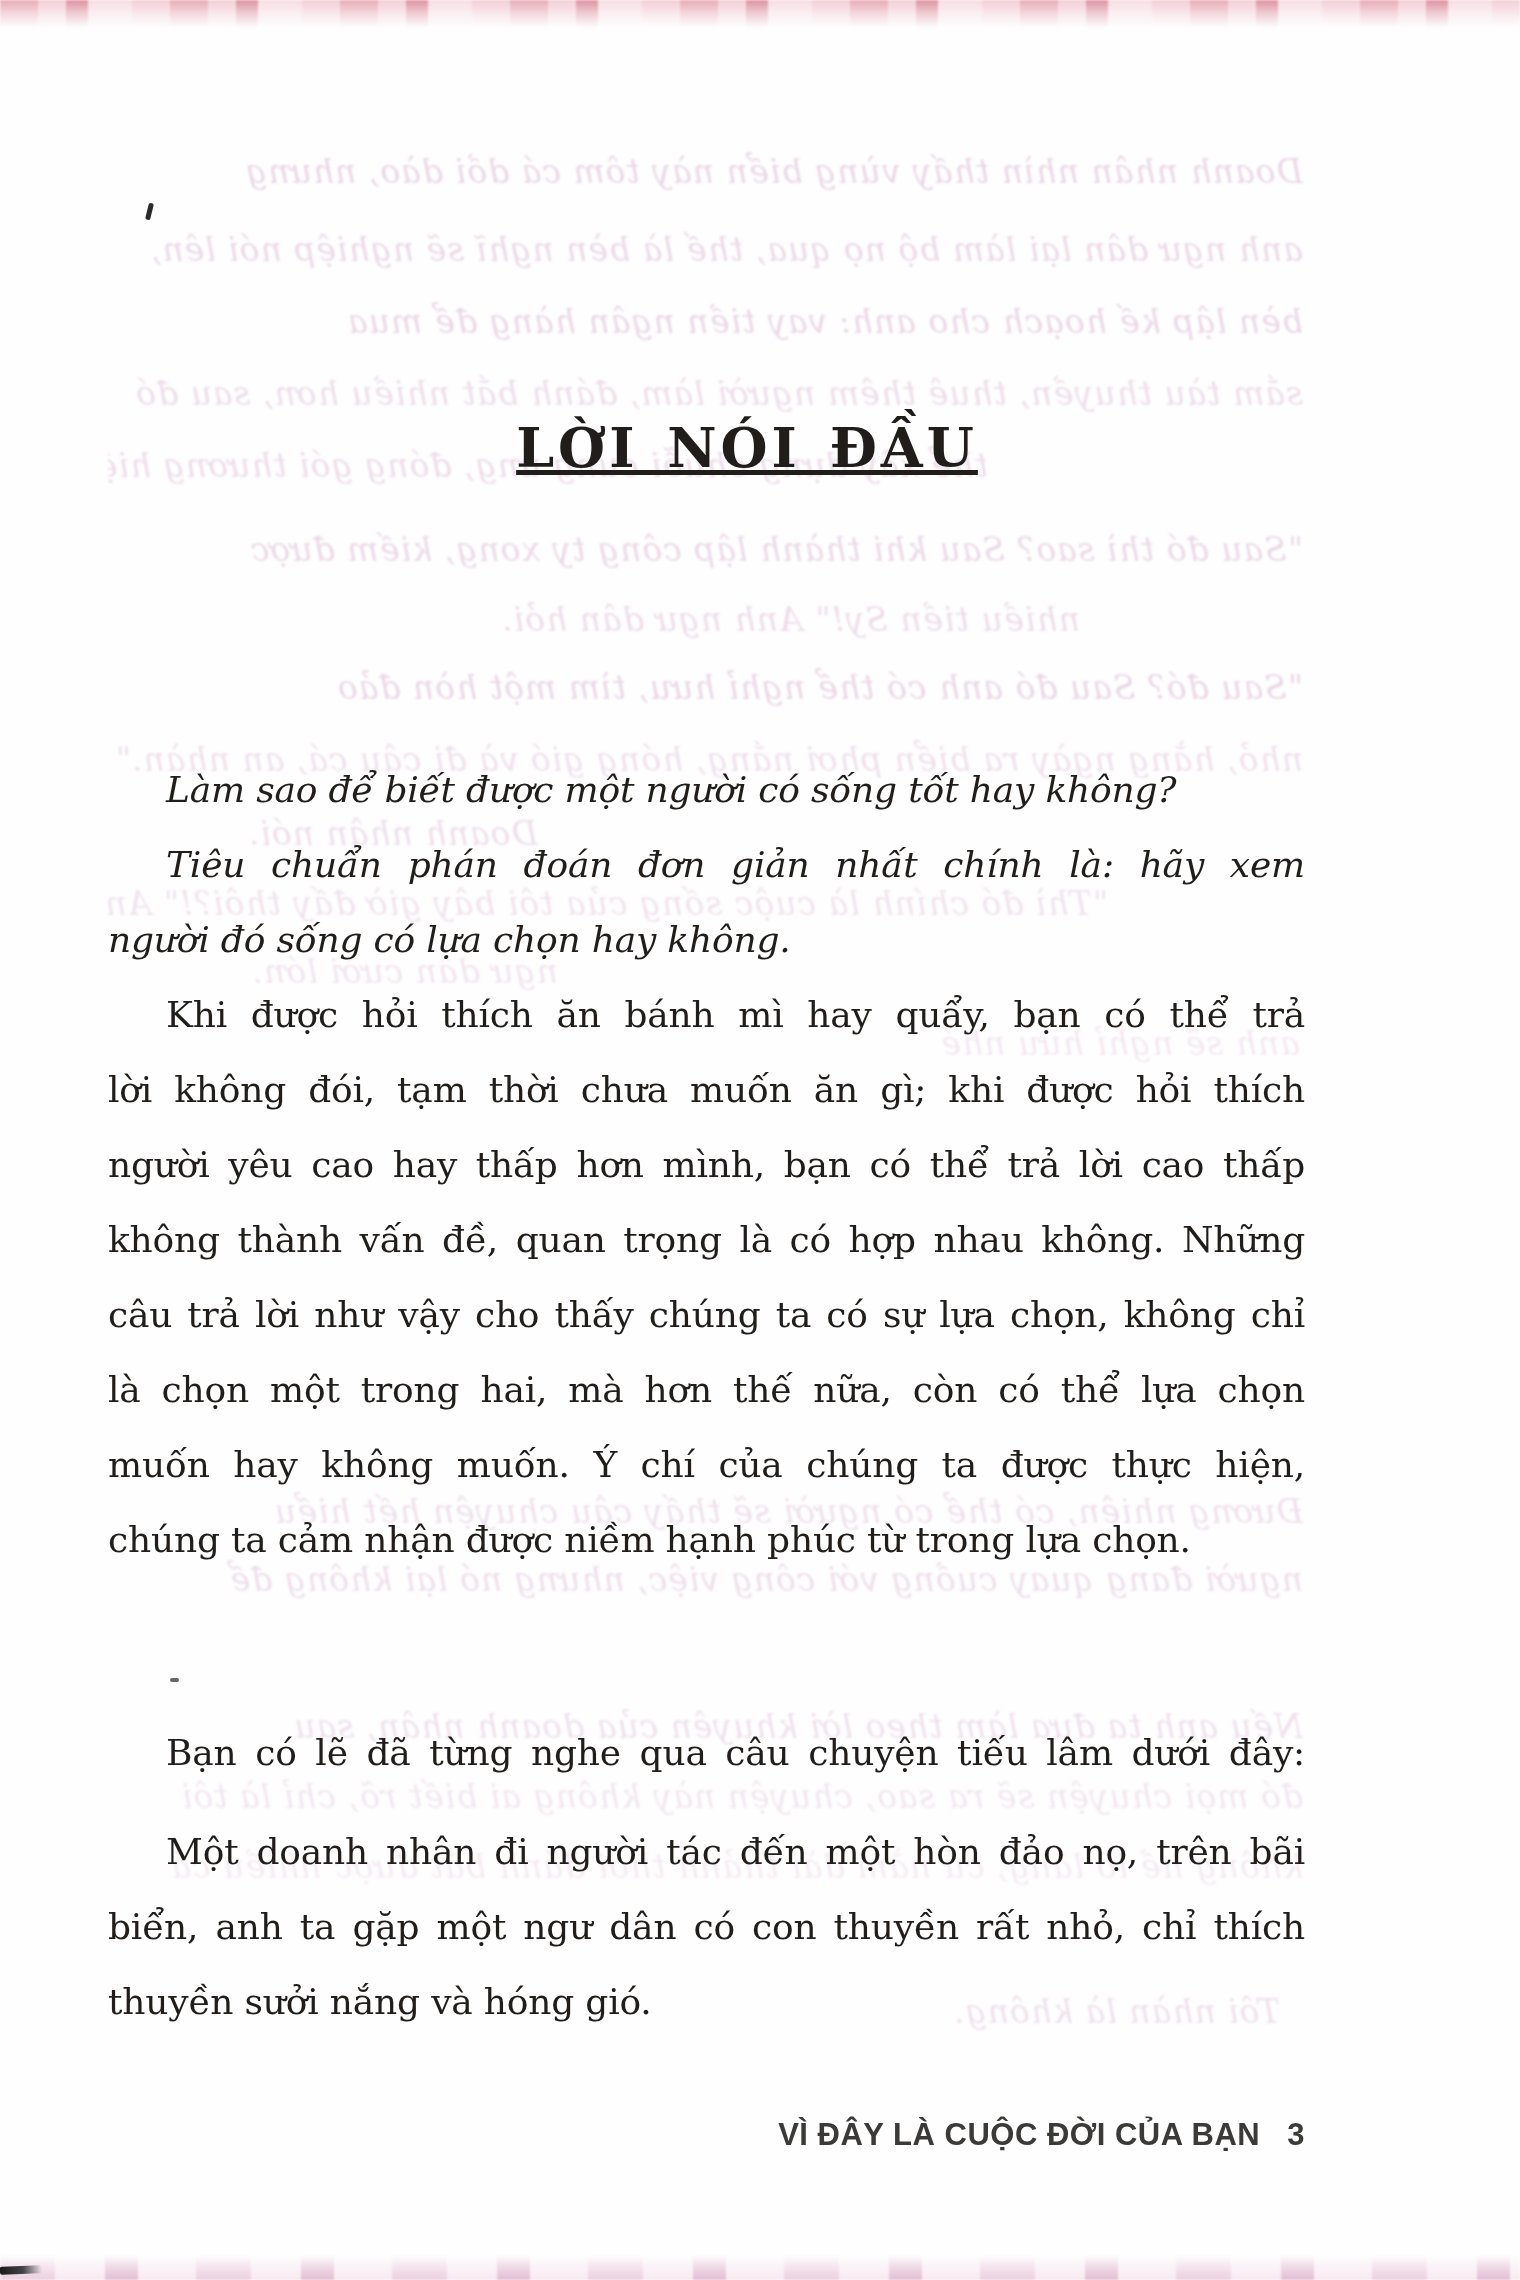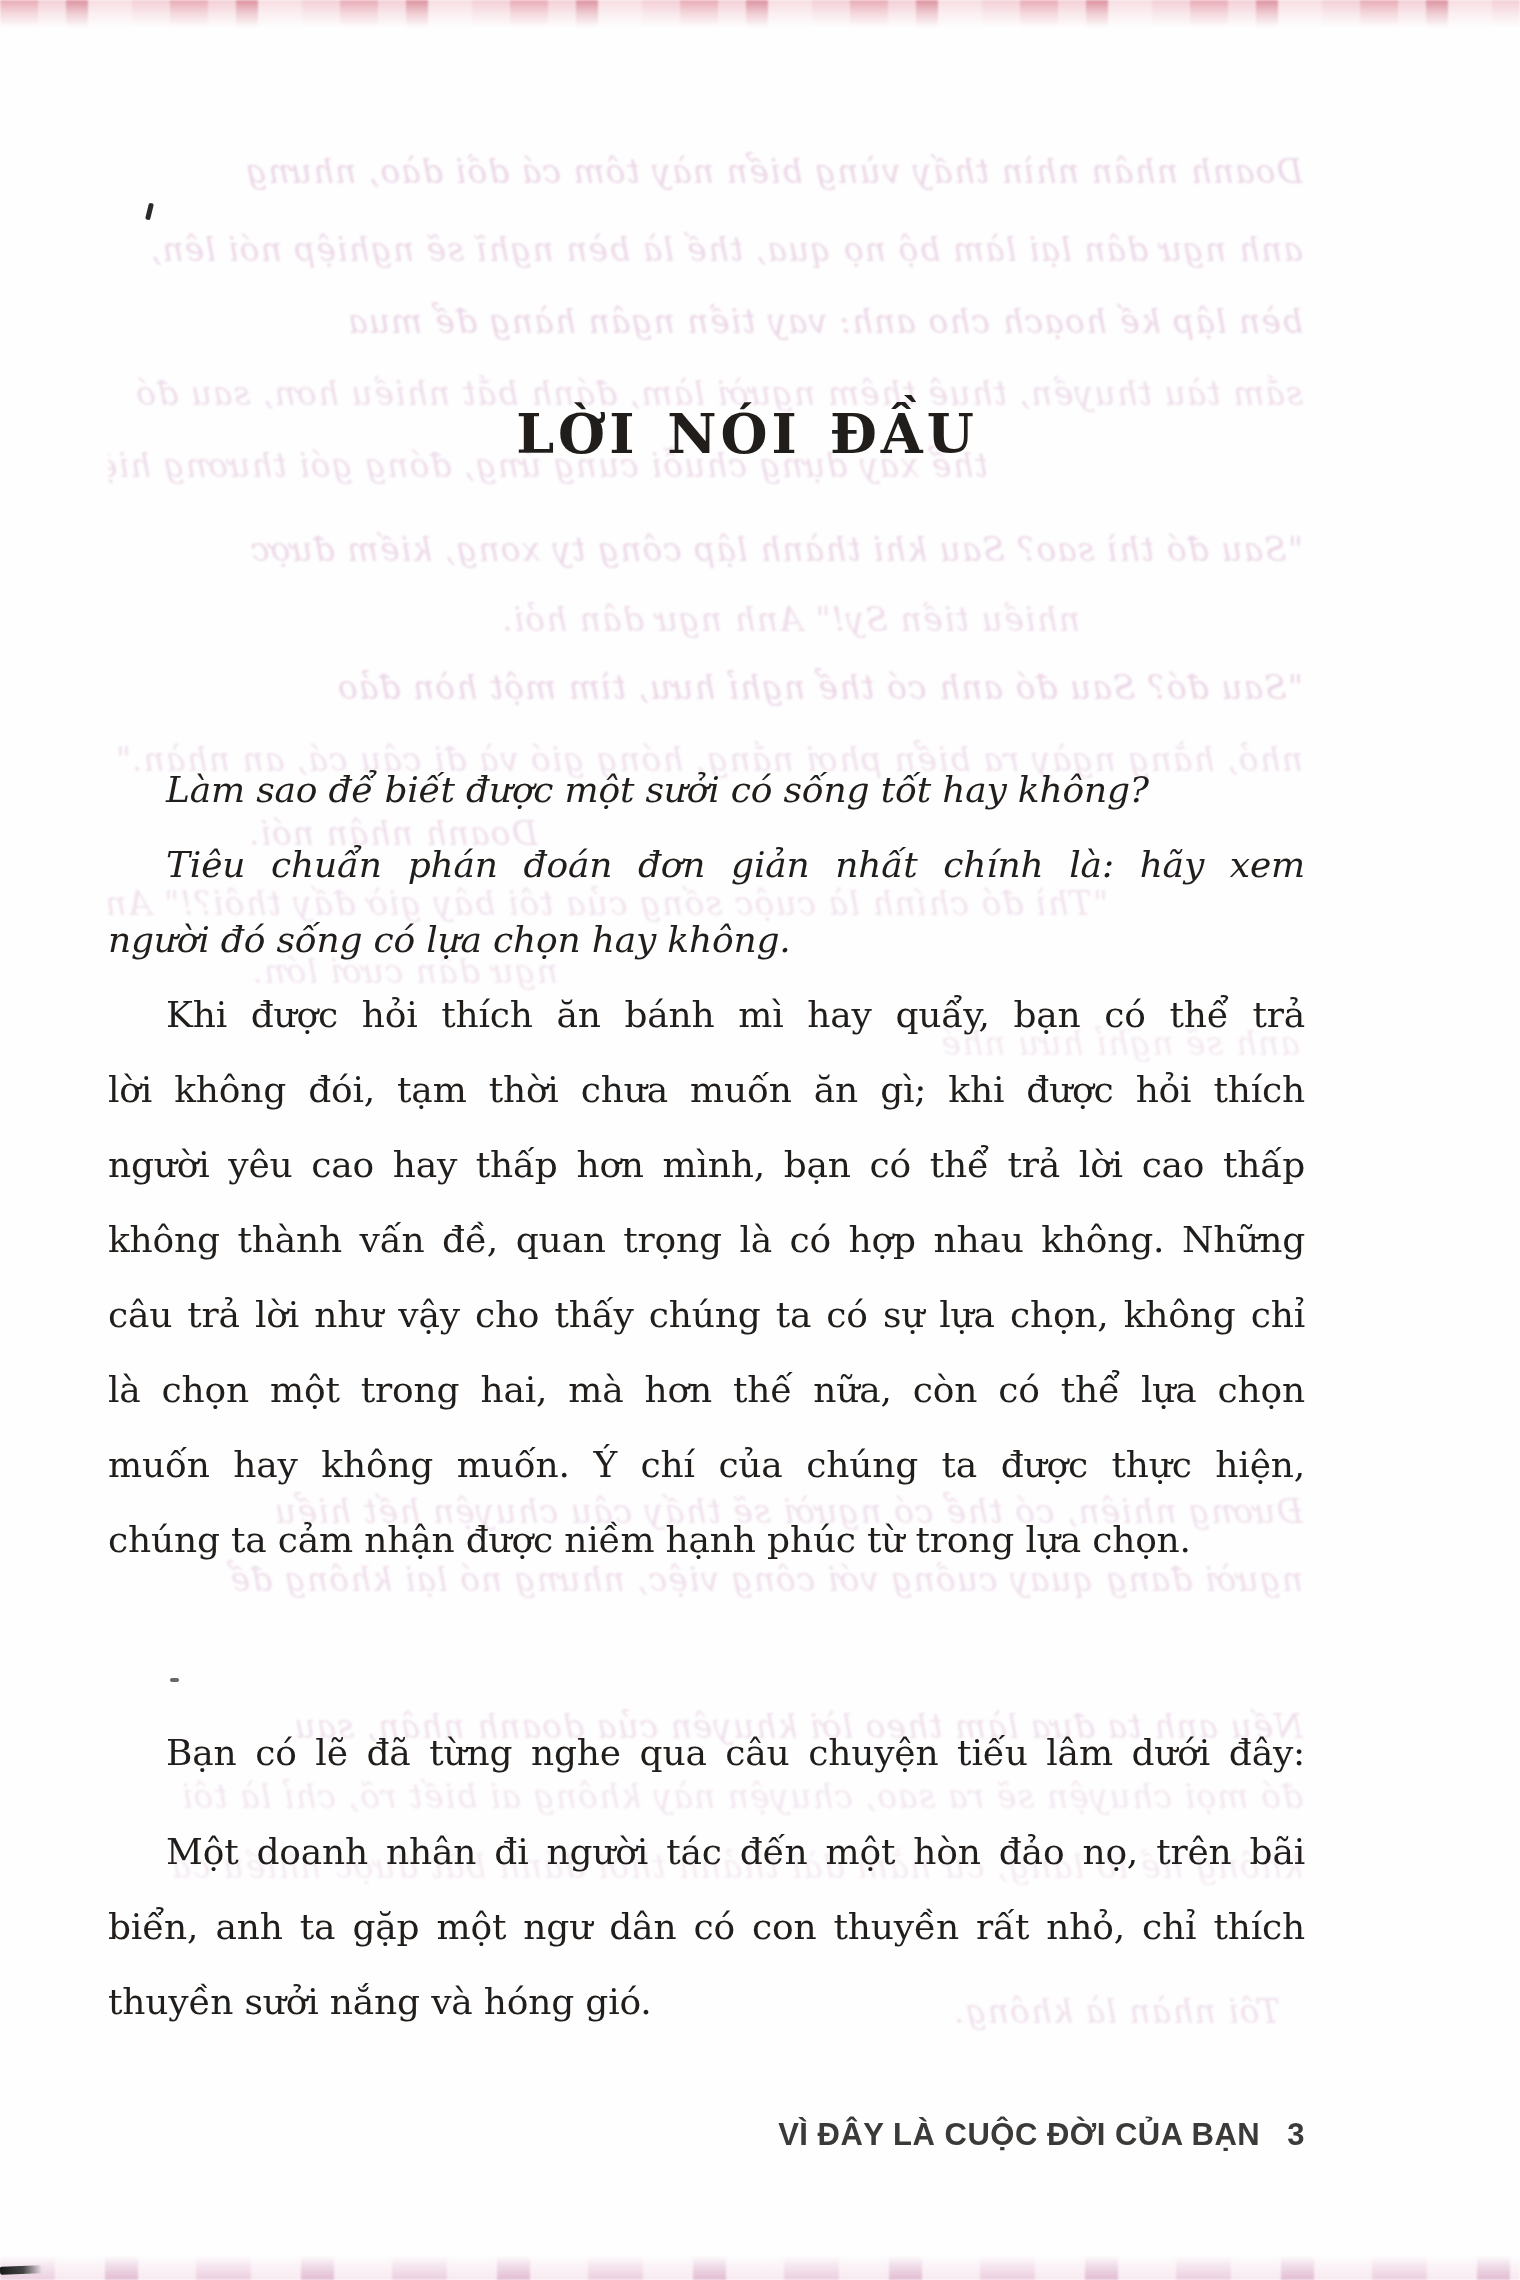--- a/index.html
+++ b/index.html
@@ -59,24 +59,25 @@
     letter-spacing:1px;
     color:var(--bleed,#cf9cc4);
     white-space:nowrap;overflow:hidden;
     transform:scaleX(-1);
     filter:blur(1.2px);
   }
 
   
   .title{
     position:absolute;top:402px;left:0;right:26px;
-    margin:0;text-align:center;
+    margin:14px;text-align:center;
     font-size:54px;font-weight:bold;
     letter-spacing:4px;word-spacing:6px;
     color:var(--ink,#201d1b);
+    text-decoration:underline;
   }
 
   
   .para{
     position:absolute;left:108px;width:1197px;
     font-size:36px;letter-spacing:-0.2px;
   }
   .para.italic{font-style:italic;}
   .tline{
     height:75px;line-height:75px;
@@ -127,21 +128,21 @@
       <div class="bleed" style="top: 1558px; left: 108px; width: 1195px; opacity: 0.32;">người đang quay cuồng với công việc, nhưng nó lại không để</div>
       <div class="bleed" style="top: 1705px; left: 108px; width: 1195px; opacity: 0.3;">Nếu anh ta đưa làm theo lời khuyên của doanh nhân, sau</div>
       <div class="bleed" style="top: 1775px; left: 108px; width: 1195px; opacity: 0.24;">đó mọi chuyện sẽ ra sao, chuyện này không ai biết rõ, chỉ là tôi</div>
       <div class="bleed" style="top: 1845px; left: 108px; width: 1195px; opacity: 0.2;">không hề lo lắng, cứ nằm dài thảnh thơi đánh bắt được nhiều cá</div>
       <div class="bleed" style="top: 1990px; left: 760px; width: 520px; opacity: 0.3;">Tôi nhàn là không.</div>
     </div>
 
   <h1 class="title">LỜI NÓI ĐẦU</h1>
 
   <div class="para italic p-intro-q">
-      <div class="tline ind">Làm sao để biết được một sưởi có sống tốt hay không?</div>
+      <div class="tline ind">Làm sao để biết được một người có sống tốt hay không?</div>
     </div>
   <div class="para italic p-intro-a">
       <div class="tline ind just">Tiêu chuẩn phán đoán đơn giản nhất chính là: hãy xem</div>
       <div class="tline ">người đó sống có lựa chọn hay không.</div>
     </div>
   <div class="para p-choice">
       <div class="tline ind just">Khi được hỏi thích ăn bánh mì hay quẩy, bạn có thể trả</div>
       <div class="tline just">lời không đói, tạm thời chưa muốn ăn gì; khi được hỏi thích</div>
       <div class="tline just">người yêu cao hay thấp hơn mình, bạn có thể trả lời cao thấp</div>
       <div class="tline just">không thành vấn đề, quan trọng là có hợp nhau không. Những</div>

